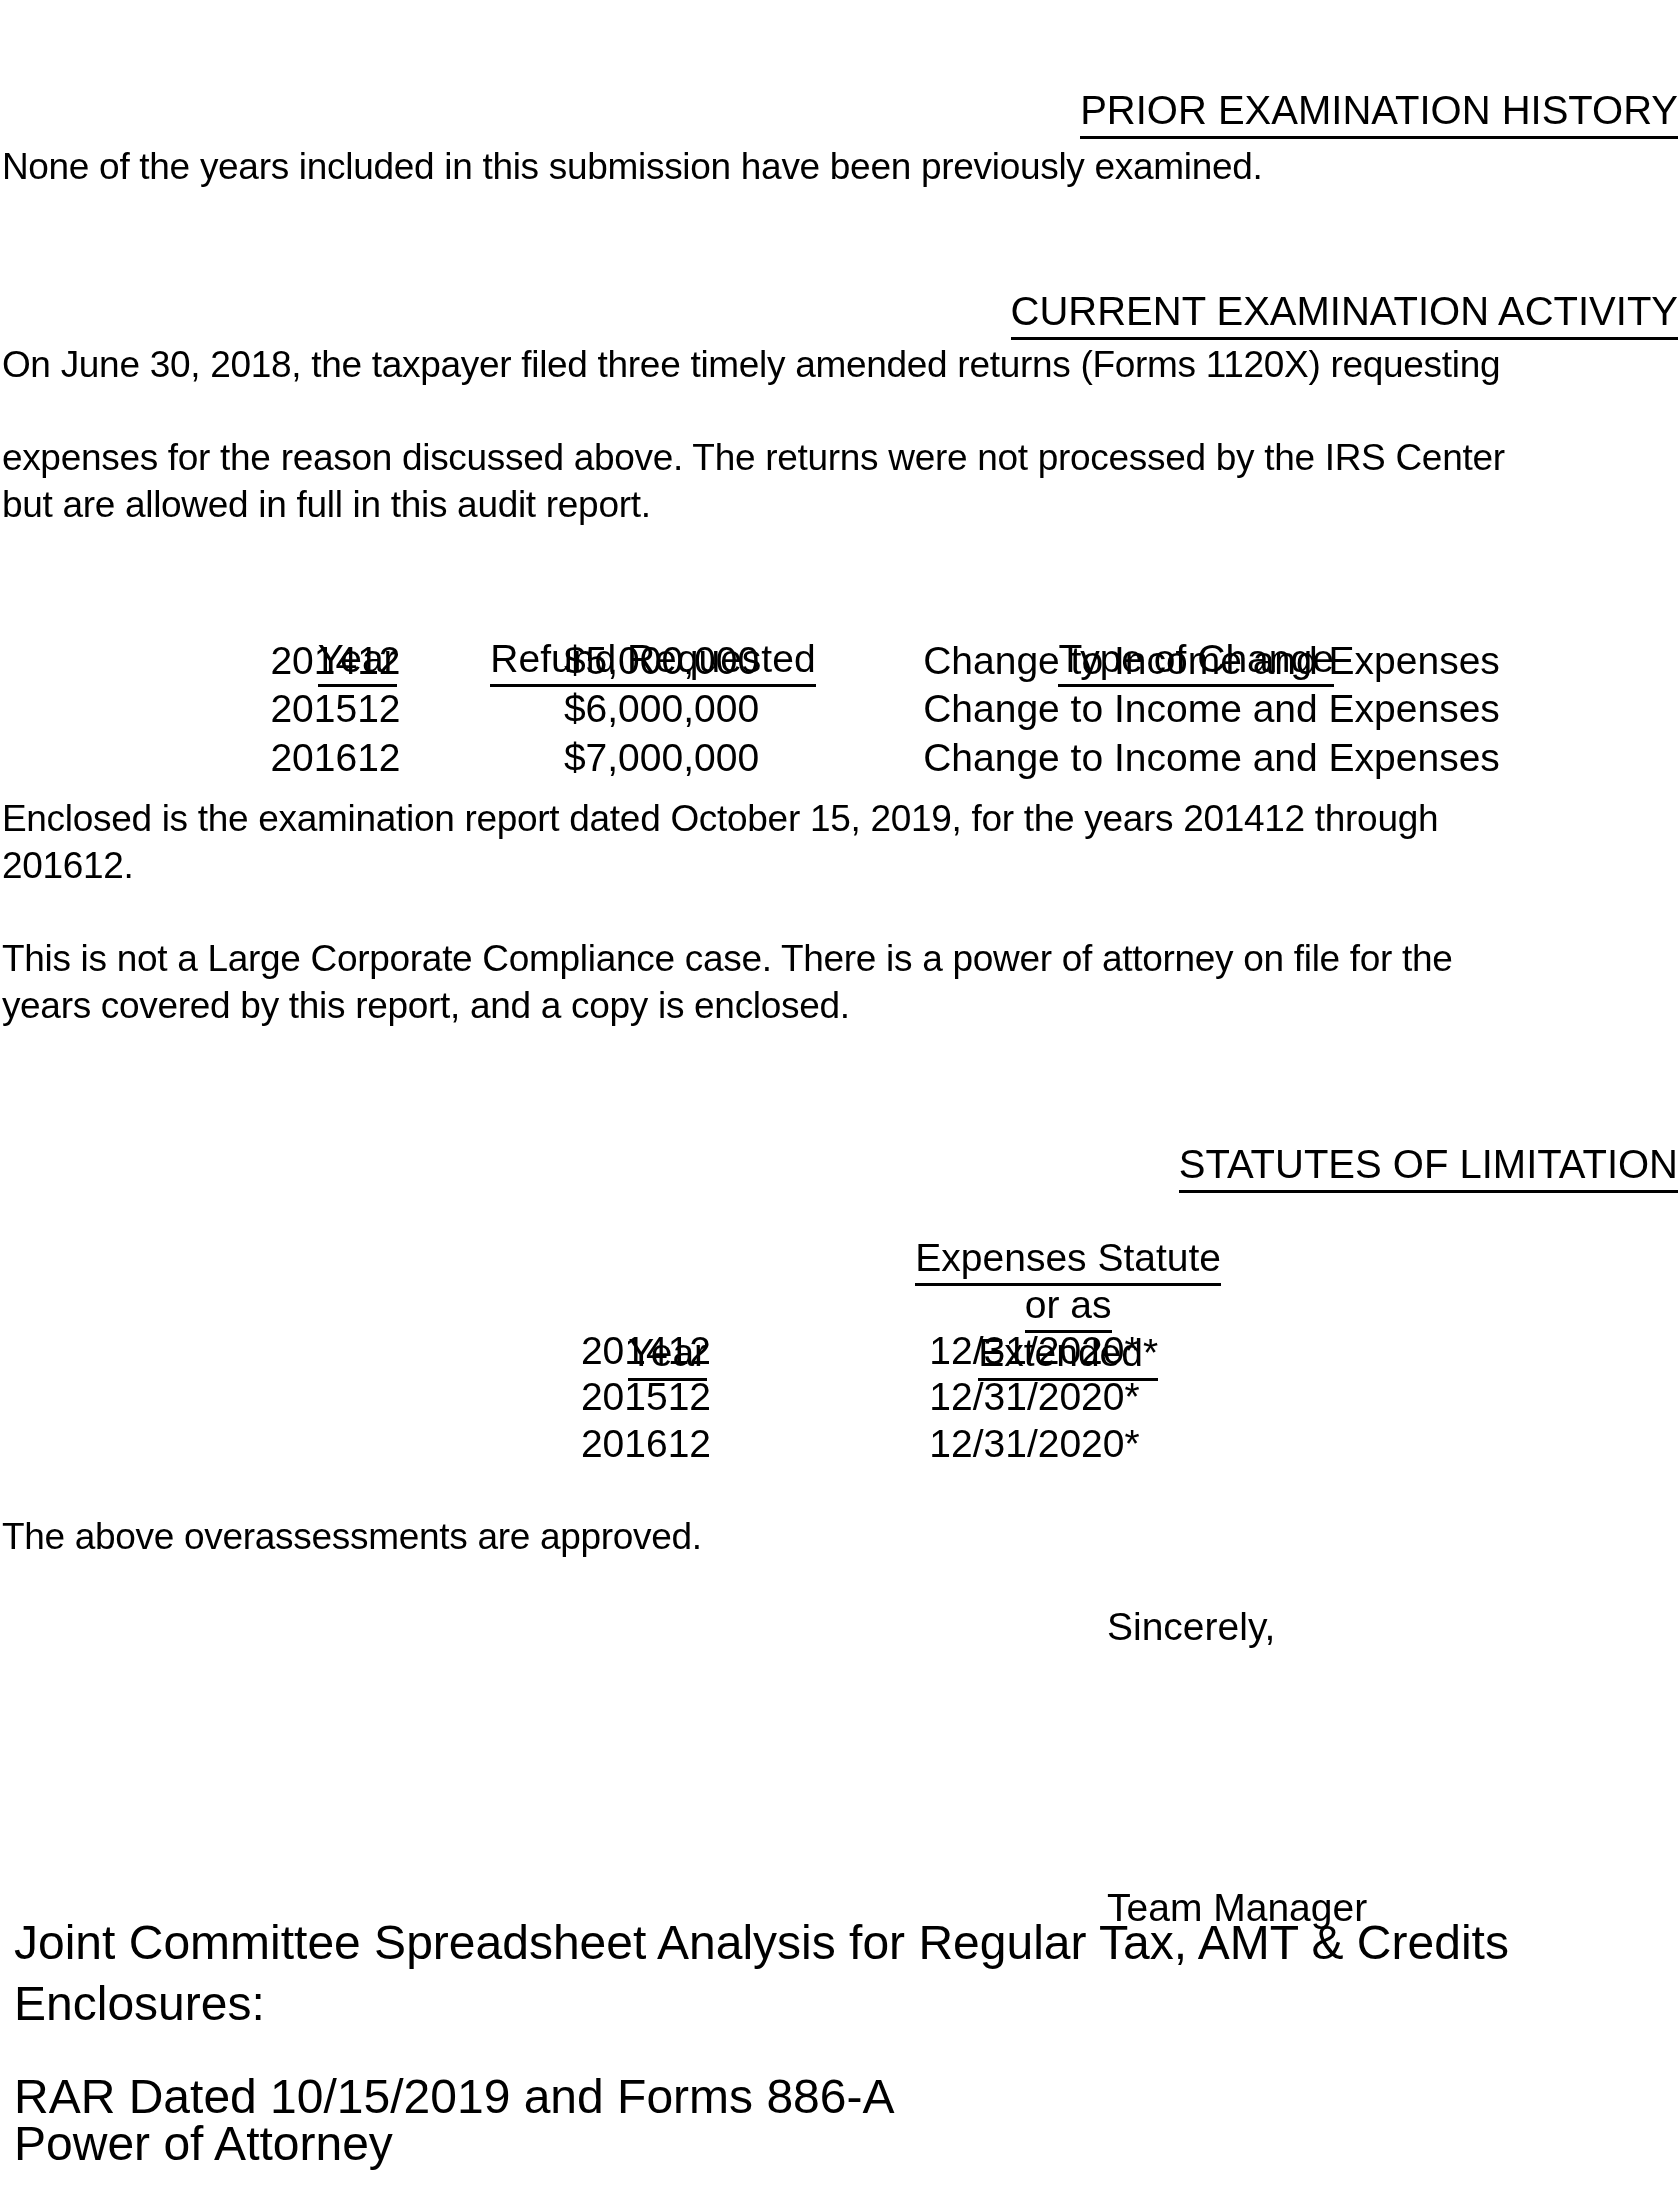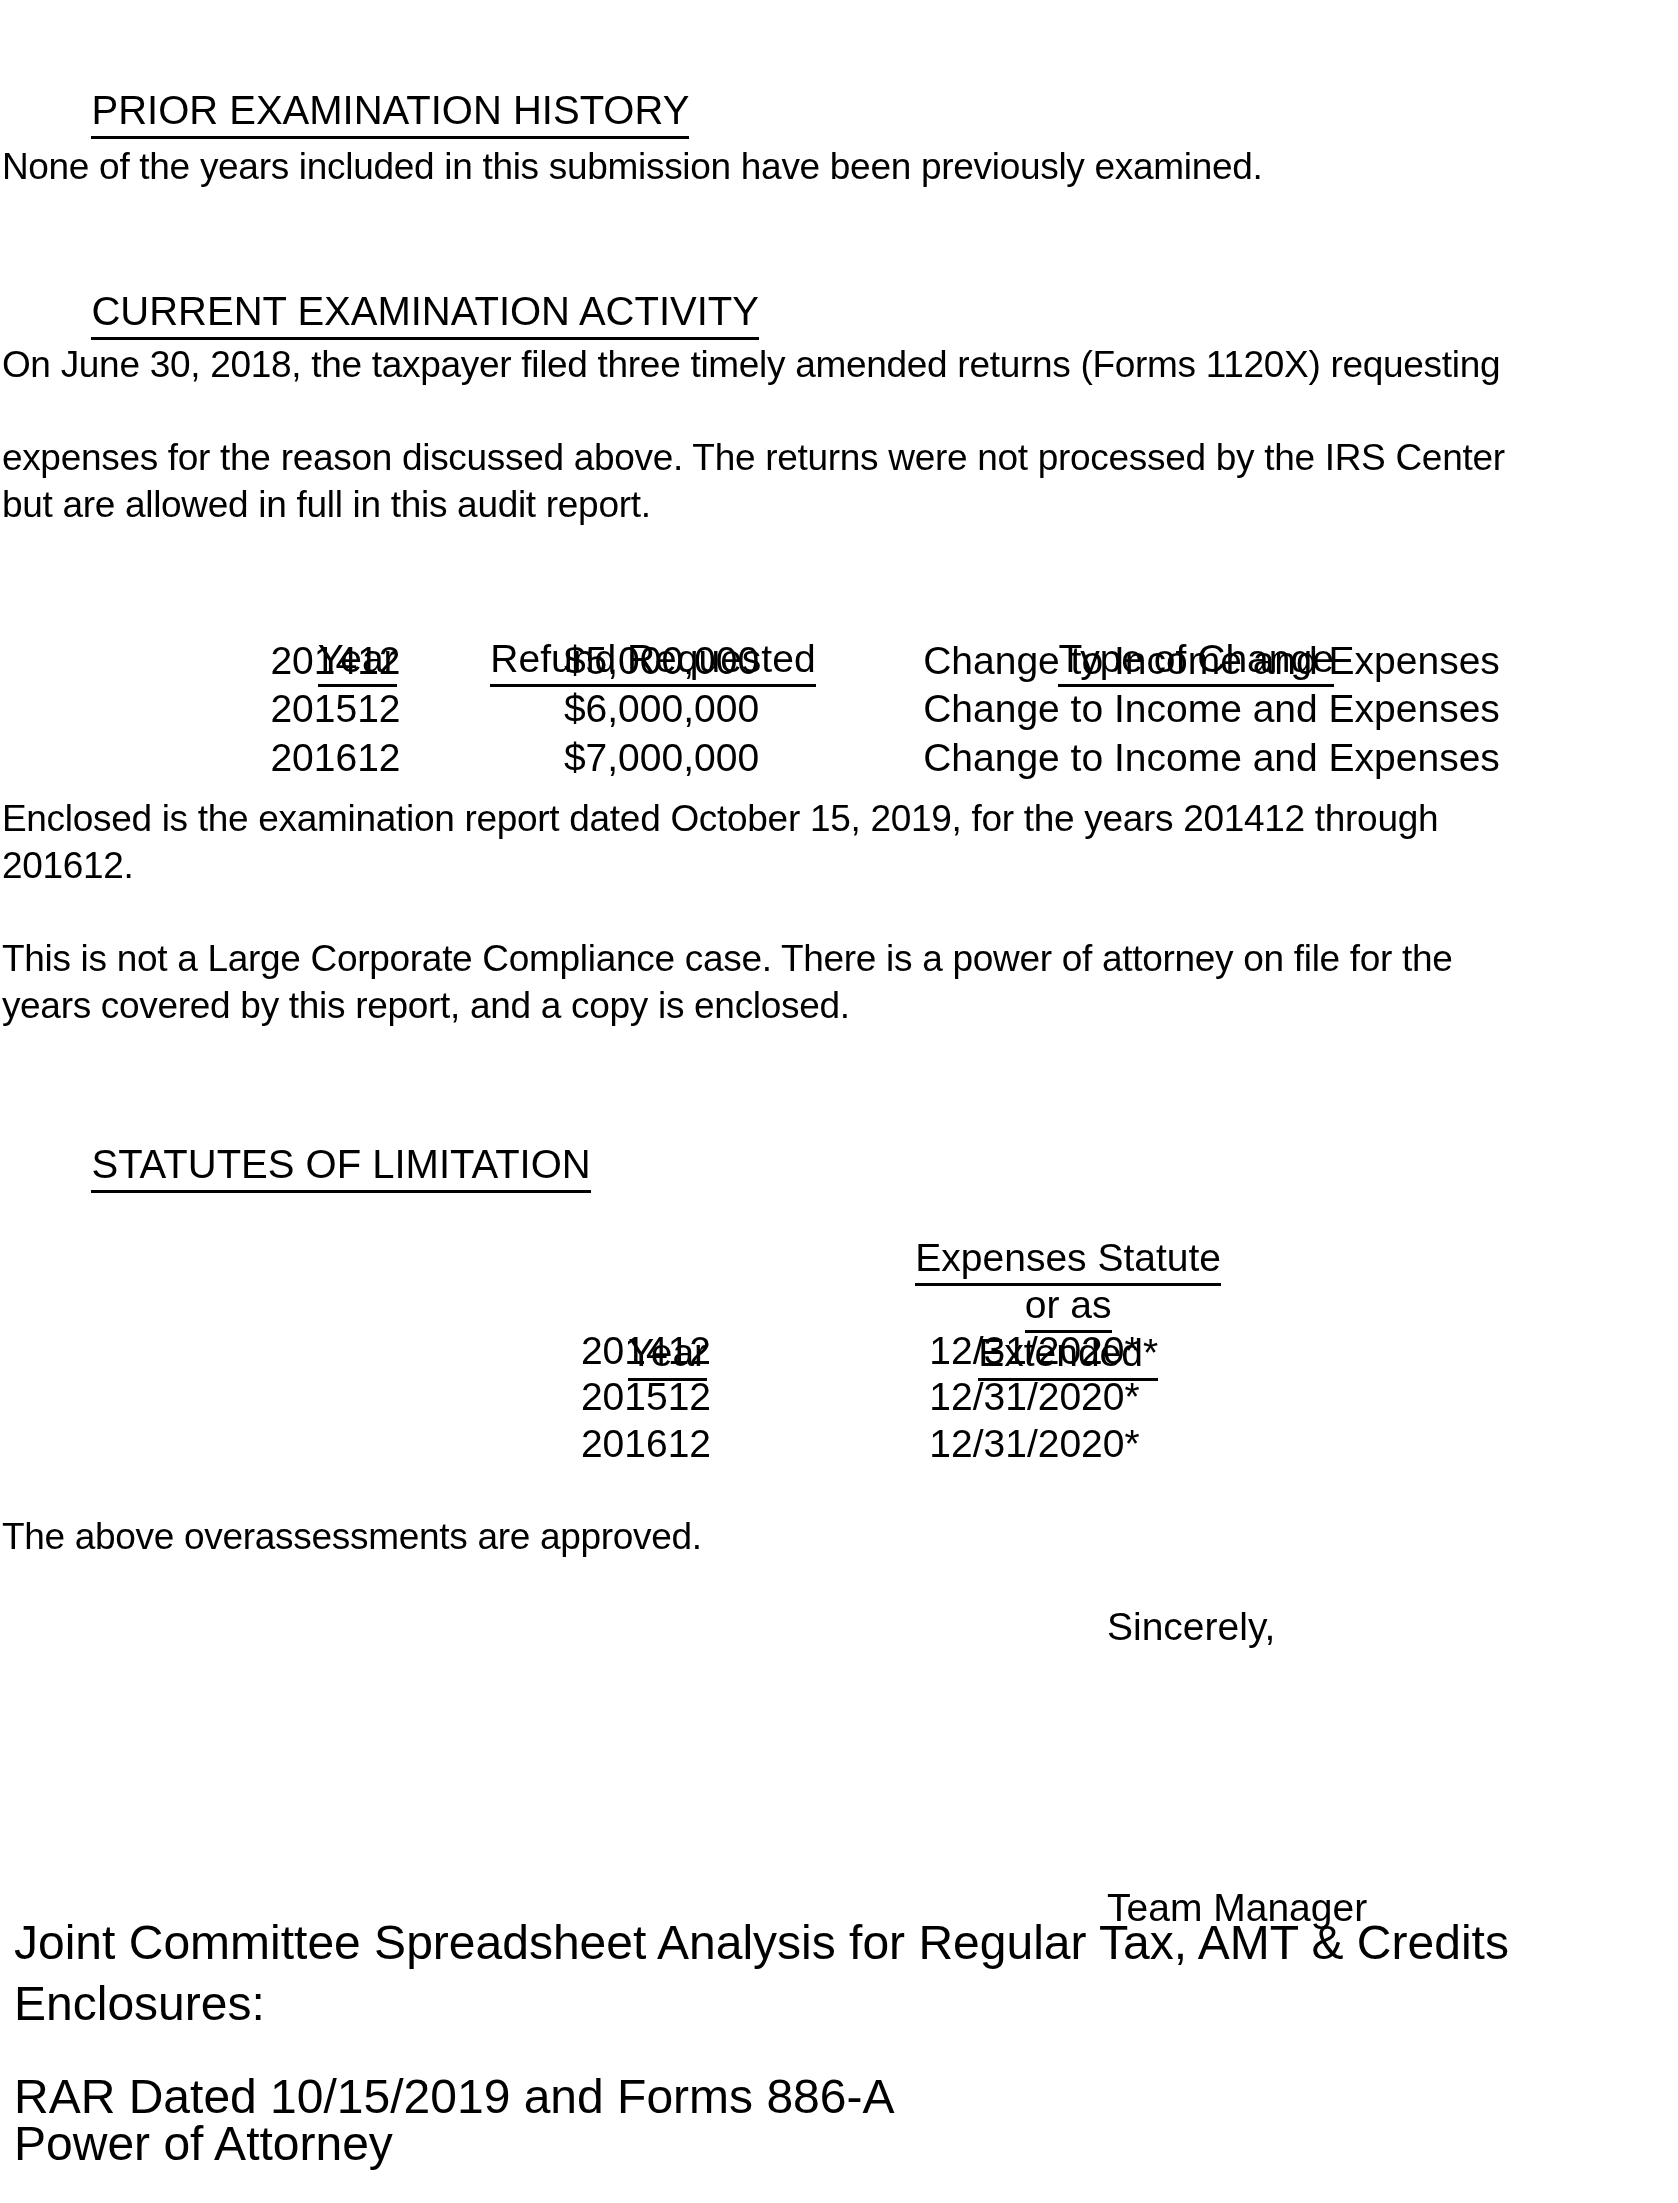--- a/index.html
+++ b/index.html
@@ -9,21 +9,21 @@
     height: 2204px;
     background: #ffffff;
     color: #000000;
     font-family: "Liberation Sans", "DejaVu Sans", sans-serif;
     overflow: hidden;
   }
   .heading {
     position: absolute;
     left: 47px;
     width: 1631px;
-    text-align: left;
+    text-align: right;
     font-size: 40px;
     line-height: 47px;
     white-space: pre;
   }
   .u {
     display: inline-block;
     border-bottom: 3.7px solid #000000;
     padding-bottom: 1.9px;
   }
   .line {

